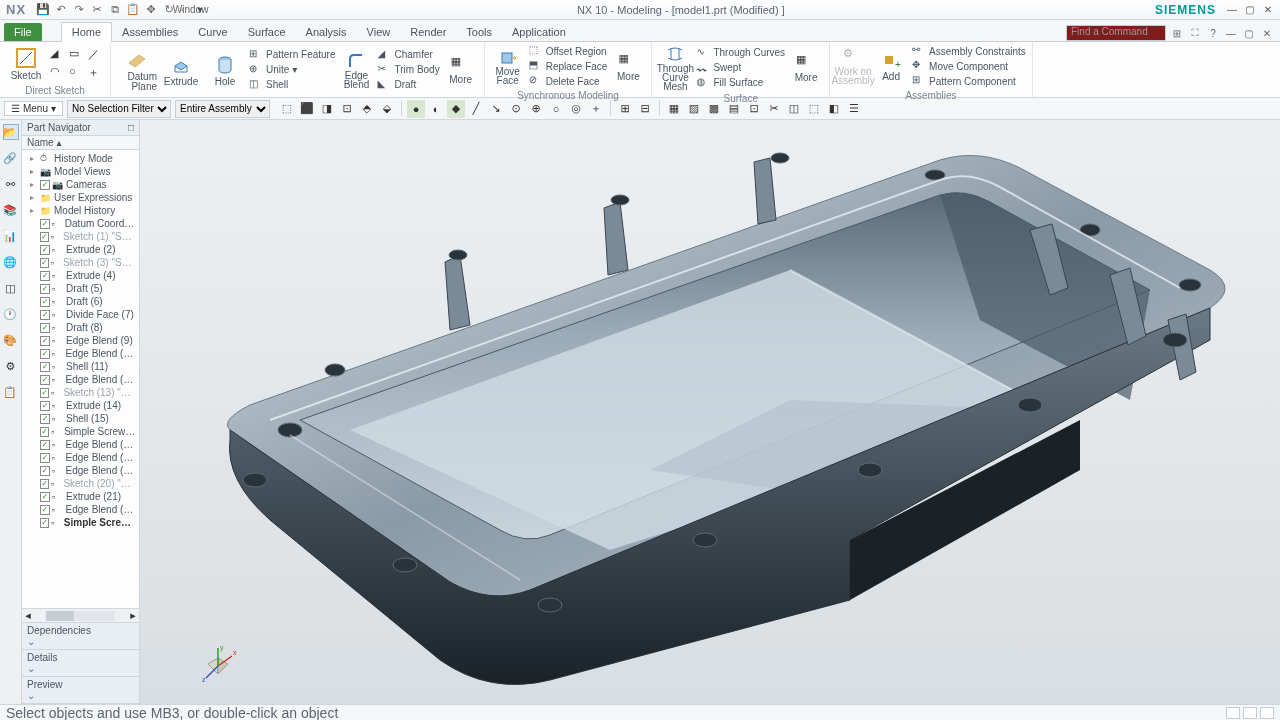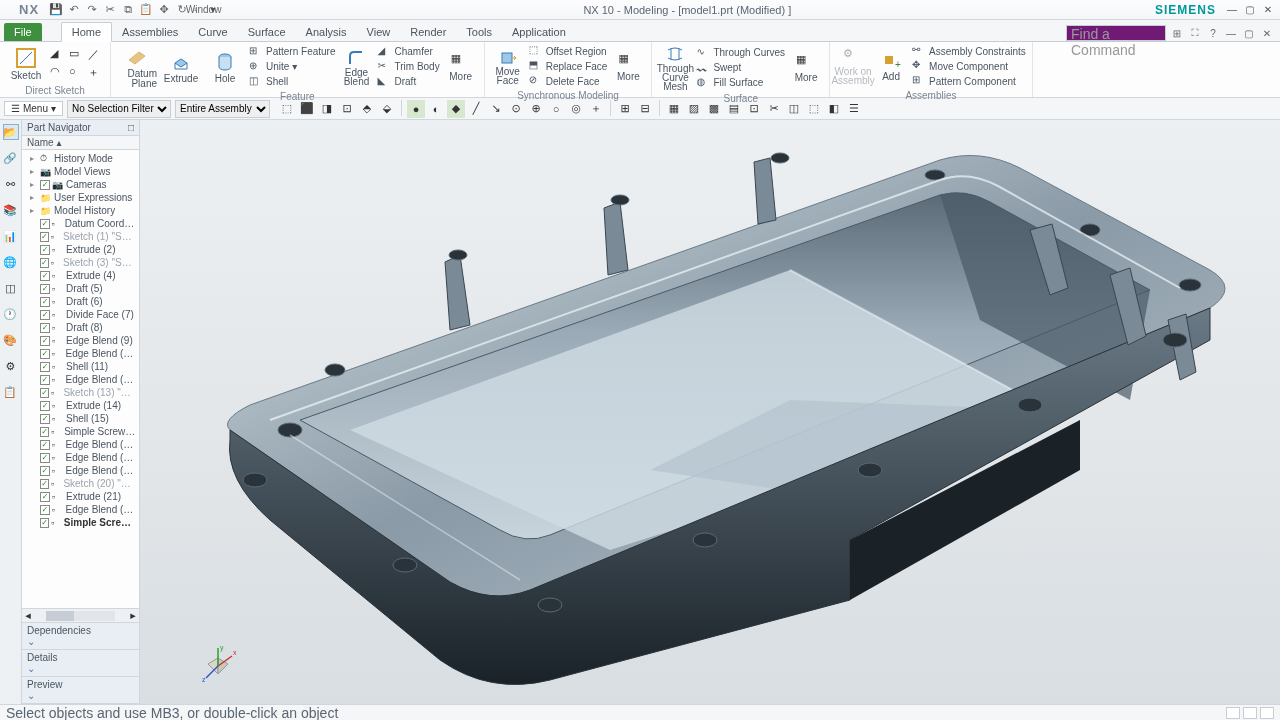--- a/index.html
+++ b/index.html
@@ -1,34 +1,34 @@
 <!DOCTYPE html>
 <html><head>
 <meta charset="utf-8">
 <style>
 * { box-sizing: border-box; margin: 0; padding: 0; font-family: "Segoe UI", Tahoma, sans-serif; }
 body { width: 1280px; height: 720px; overflow: hidden; background: #fff; font-size: 11px; color: #333; }
 
 
 .titlebar { height: 20px; background: linear-gradient(#fdfdfe,#f4f6f8); display:flex; align-items:center; border-bottom:1px solid #d0d6dc; }
-.titlebar .nx { font-weight:bold; color:#7a8593; font-size:13px; padding:0 6px; letter-spacing:1px;margin-left:13px;}
+.titlebar .nx { font-weight:bold; color:#7a8593; font-size:13px; padding:0 6px; letter-spacing:1px;}
 .titlebar .qat { display:flex; gap:4px; padding:0 4px;}
 .titlebar .qat span { width:14px; height:14px; display:inline-flex; align-items:center; justify-content:center; color:#666;}
 .titlebar .title { flex:1; text-align:center; color:#5a6672; font-size:11px;}
 .titlebar .brand { color:#009999; font-weight:bold; letter-spacing:1px; font-size:12px; padding-right:8px;}
 .titlebar .winbtns { display:flex; gap:2px; padding-right:4px;}
 .titlebar .winbtns span { width:16px; height:14px; display:inline-flex; align-items:center; justify-content:center; color:#555; font-size:10px;}
 
 
 .tabs { height:22px; background:#f4f6f8; display:flex; align-items:flex-end; border-bottom:1px solid #c6cdd4; padding-left:4px;}
 .tabs .file { background:#3e8f3e; color:#fff; padding:3px 10px; font-size:11px; border-radius:2px 2px 0 0; margin-right:19px;}
 .tabs .tab { padding:3px 10px; font-size:11px; color:#4a5560; cursor:pointer;}
 .tabs .tab.active { background:#fff; border:1px solid #c6cdd4; border-bottom:1px solid #fff; border-radius:2px 2px 0 0; margin-bottom:-1px;}
 .tabs .right { margin-left:auto; display:flex; align-items:center; gap:4px; padding-right:6px;}
-.tabs .search { width:100px; height:16px; border:1px solid #c6cdd4; font-size:14px; padding:0 4px; color:#999; background:#701a75;}
+.tabs .search { width:100px; height:16px; border:1px solid #c6cdd4; font-size:10px; padding:0 4px; color:#999; background:#7f1d1d;}
 .tabs .right span { width:14px; height:14px; color:#666; font-size:10px; display:inline-flex; align-items:center; justify-content:center;}
 
 
 .ribbon { height:56px; background:#fdfdfe; border-bottom:1px solid #d0d6dc; display:flex; }
 .group { border-right:1px solid #e2e6ea; display:flex; flex-direction:column; }
 .group-body { flex:1; display:flex; align-items:center; padding:2px 6px; gap:4px;}
 .group-label { font-size:10px; color:#7a8593; text-align:center; padding-bottom:1px;}
 .big-btn { display:flex; flex-direction:column; align-items:center; justify-content:center; width:40px; gap:1px; cursor:pointer;}
 .big-btn .ic { width:24px; height:24px; }
 .big-btn .lbl { font-size:10px; color:#4a5560; line-height:10px; text-align:right;}
@@ -209,21 +209,20 @@
         <div class="small-item">
             <span class="ic">◣</span>
             <span>Draft</span>
           </div>
       </div>
       <div class="mid-btn">
           <div class="ic">▦</div>
           <div class="lbl">More</div>
         </div>
     </div>
-    <div class="group-label">Feature</div>
   </div>
 
   <div class="group">
     <div class="group-body">
       <div class="mid-btn">
           <div class="ic"><svg viewBox="0 0 20 20">
               <rect x="4" y="6" width="10" height="10" fill="#9ec8e8" stroke="#3a7ab8"></rect>
               <path d="M14 11 L18 11 M16 9 L18 11 L16 13" stroke="#d8a030" fill="none"></path>
             </svg></div>
           <div class="lbl">Move

